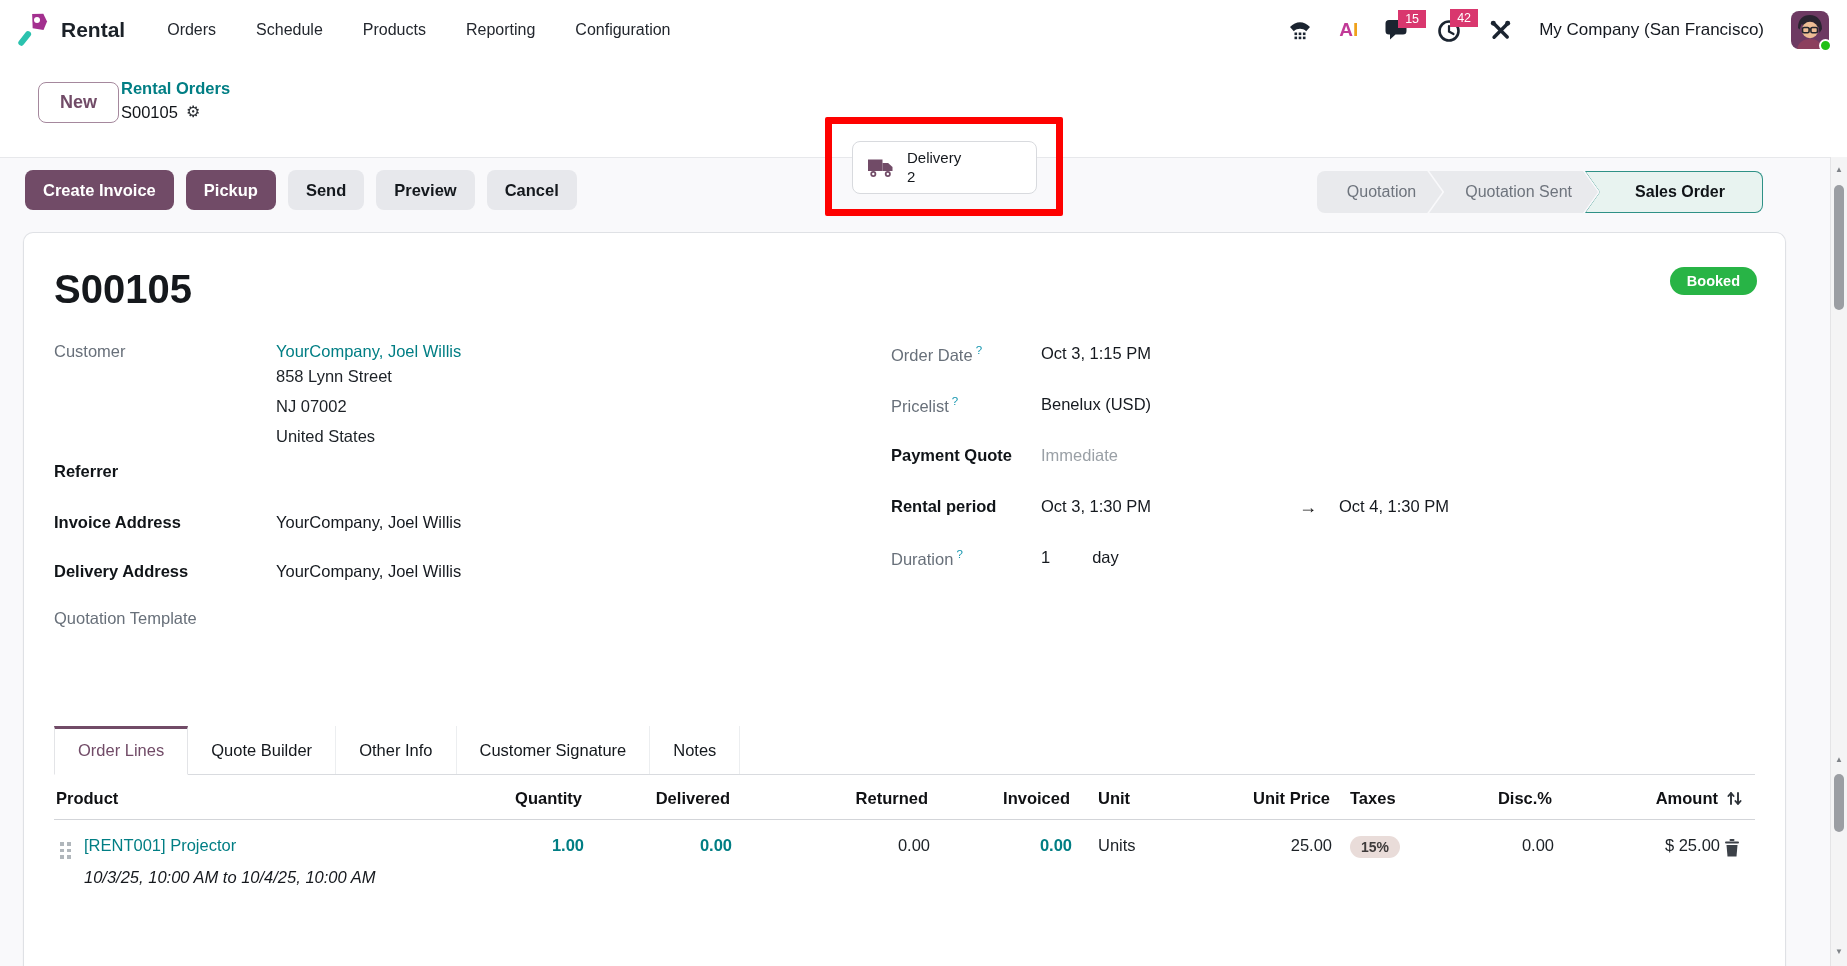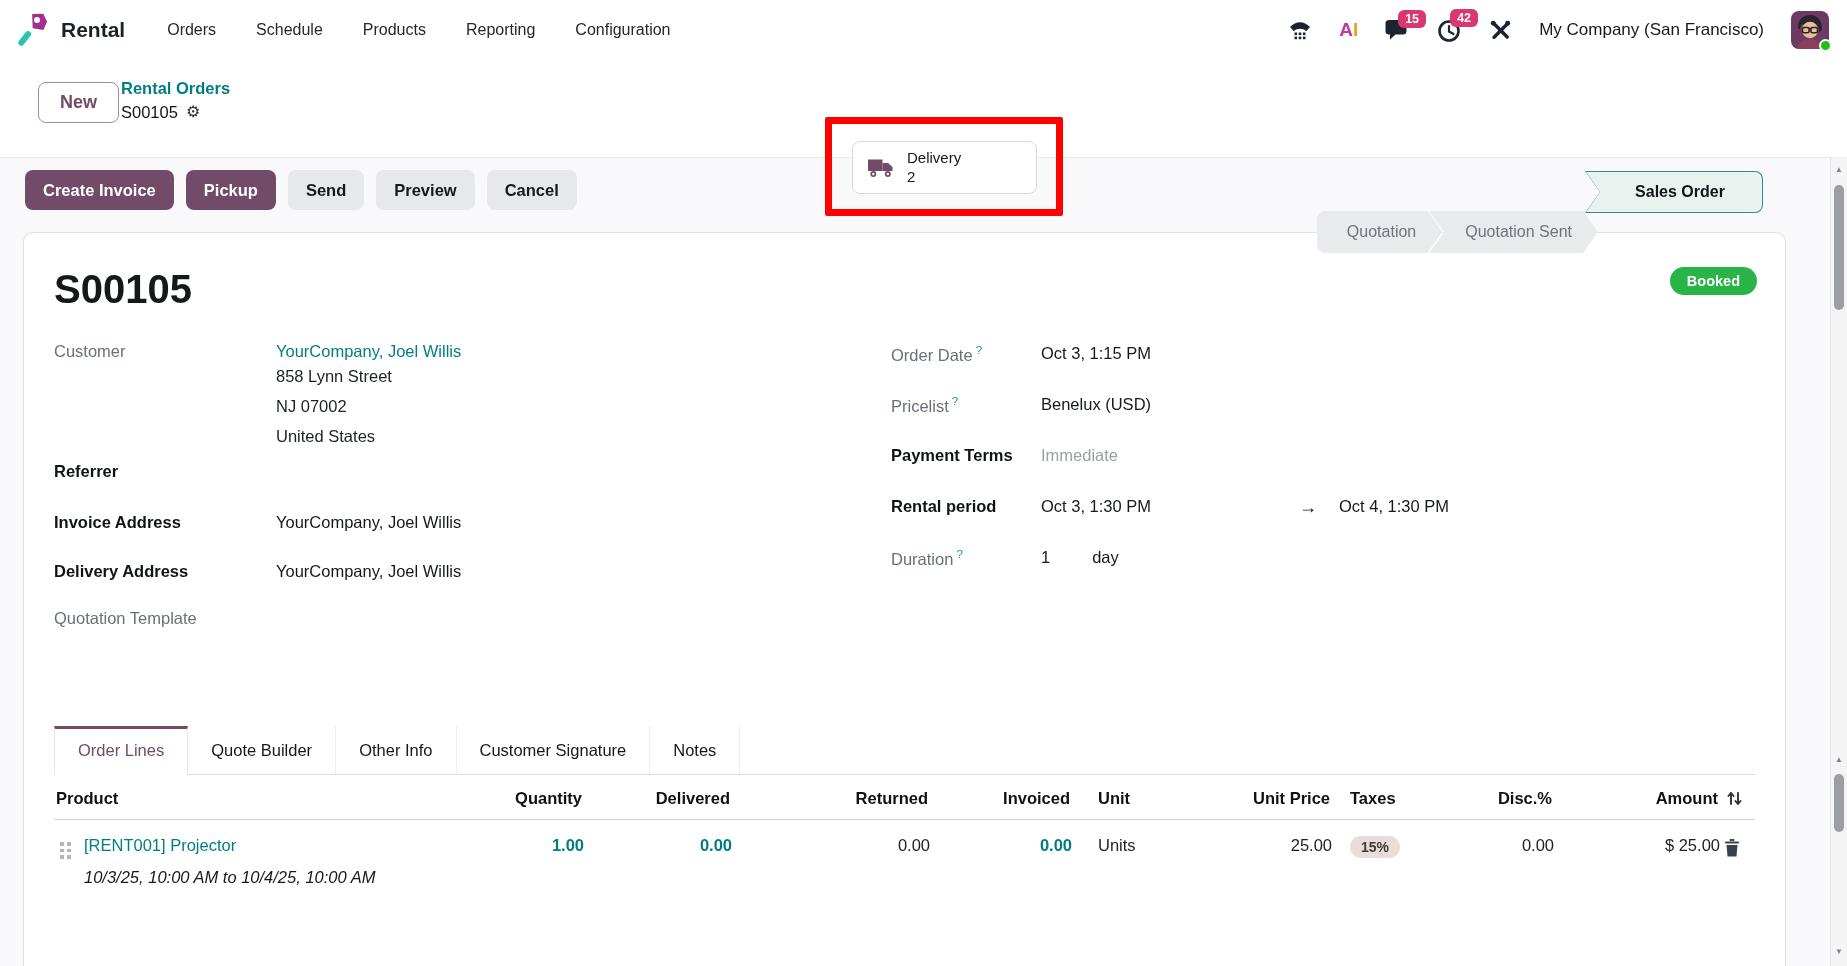--- a/index.html
+++ b/index.html
@@ -9,21 +9,21 @@
   
   .topbar { position:absolute; left:0; top:0; width:100%; height:60px; background:#fff;
             display:flex; align-items:center; padding:0 18px; z-index:10; }
   .brand { display:flex; align-items:center; gap:9px; }
   .app-name { font-size:21px; font-weight:700; color:#1b2128; }
   .menus { display:flex; gap:40px; margin-left:42px; font-size:16px; color:#23272e; }
   .menus span { cursor:pointer; }
   .sysicons { margin-left:auto; display:flex; align-items:center; gap:27px; }
   .icon-wrap { position:relative; display:flex; align-items:center; }
   .badge { position:absolute; top:-9px; left:13px; background:#d9376e; color:#fff;
-           font-size:12.5px; font-weight:700; padding:2px 7px; border-radius:6px; line-height:14px; }
+           font-size:12.5px; font-weight:400; padding:2px 7px; border-radius:0; line-height:14px; }
   .ai-a { color:#c13a97; font-weight:800; font-size:19px; }
   .ai-i { color:#f0a11a; font-weight:800; font-size:19px; }
   .company-name { font-size:17px; color:#14181f; }
   .avatar { position:relative; width:38px; height:38px; }
   .status-dot { position:absolute; right:-3px; bottom:-3px; width:13px; height:13px;
                 border-radius:50%; background:#21c016; border:2px solid #fff; }
 
   
   .crumbbar { position:absolute; left:13px; top:60px; width:100%; height:97px; background:#fff; z-index:5; }
   .new-btn { position:absolute; left:25px; top:22px; padding:9px 21px; background:#fff;
@@ -52,21 +52,21 @@
                border-top:1px solid #e7e8eb; }
   .act-buttons { position:absolute; left:25px; top:170px; display:flex; gap:12px; z-index:6; }
   .btn { height:40px; padding:0 18px; border-radius:8px; font-size:16.5px; font-weight:600;
          display:flex; align-items:center; cursor:pointer; border:none; }
   .btn-primary { background:#714B67; color:#fff; }
   .btn-secondary { background:#e7e8ec; color:#14181d; }
 
   .statusbar { position:absolute; right:84px; top:171px; display:flex; z-index:6; }
   .step { position:relative; height:42px; line-height:42px; padding:0 26px 0 36px;
           font-size:16px; color:#6e747d; font-weight:500; background:#e9eaed; cursor:pointer;
-          clip-path:polygon(0 0, calc(100% - 15px) 0, 100% 50%, calc(100% - 15px) 100%, 0 100%);margin-top:40px; }
+          clip-path:polygon(0 0, calc(100% - 15px) 0, 100% 50%, calc(100% - 15px) 100%, 0 100%); }
   .step.s1 { z-index:3; border-radius:8px 0 0 8px; filter:drop-shadow(3px 0 0 #fff); padding-left:30px; }
   .step.s2 { z-index:2; margin-left:-13px; filter:drop-shadow(3px 0 0 #fff);
              clip-path:polygon(0 0, calc(100% - 15px) 0, 100% 50%, calc(100% - 15px) 100%, 0 100%, 15px 50%); }
   .step-active { position:relative; z-index:1; margin-left:-13px; height:42px; width:178px;
                  background:#2e9186; border-radius:0 8px 8px 0; cursor:pointer;
                  clip-path:polygon(0 0, 100% 0, 100% 100%, 0 100%, 15px 50%); }
   .step-active-inner { position:absolute; inset:1px; background:#e8f3f0; border-radius:0 7px 7px 0;
                  clip-path:polygon(0 0, 100% 0, 100% 100%, 0 100%, 14px 50%);
                  display:flex; align-items:center; justify-content:center; padding-left:12px;
                  font-size:16px; font-weight:700; color:#101418; }
@@ -303,21 +303,21 @@
     <div class="rightcol">
       <div class="lrow rrow">
         <span class="rlabel lmuted"><span>Order Date</span><sup class="help">?</sup></span>
         <span class="fval">Oct 3, 1:15 PM</span>
       </div>
       <div class="lrow rrow">
         <span class="rlabel lmuted"><span>Pricelist</span><sup class="help">?</sup></span>
         <span class="fval">Benelux (USD)</span>
       </div>
       <div class="lrow rrow">
-        <span class="rlabel lbold">Payment Terms</span>
+        <span class="rlabel lbold">Payment Quote</span>
         <span class="fval placeholder">Immediate</span>
       </div>
       <div class="lrow rrow" style="margin-top:6px;">
         <span class="rlabel lbold">Rental period</span>
         <span class="fval rental-val">
           <span class="d1">Oct 3, 1:30 PM</span>
           <span class="arrow">→</span>
           <span>Oct 4, 1:30 PM</span>
         </span>
       </div>

